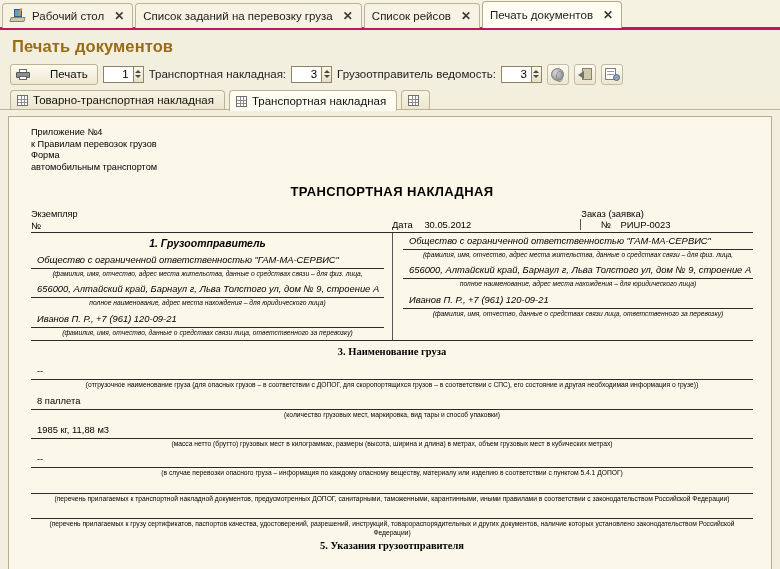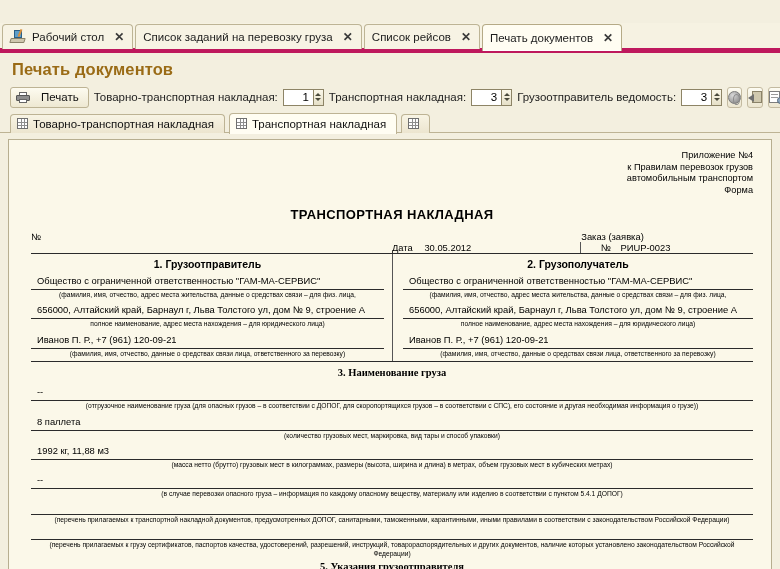--- a/index.html
+++ b/index.html
@@ -9,26 +9,25 @@
     font-family: "Liberation Sans", sans-serif;
     background: #f3efdf;
     overflow: hidden;
     color: #101010;
   }
 
   
   .tabbar {
     height: 30px;
     background: #f6f2e2;
-    border-bottom: 5px solid #be185d;
+    border-bottom: 3px solid #be185d;
     display: flex;
-    align-items: flex-start;
+    align-items: flex-end;
     padding-left: 2px;
     position: relative;
-    margin-top: 23px;
   }
   .wtab {
     height: 25px;
     display: flex;
     align-items: center;
     gap: 6px;
     padding: 0 8px 0 7px;
     font-size: 11.5px;
     background: #f7f3e4;
     border: 1px solid #bdb495;
@@ -78,21 +77,21 @@
   
   .toolbar {
     display: flex;
     align-items: center;
     gap: 5px;
     padding: 2px 6px 4px 10px;
     font-size: 11.5px;
     height: 28px;
   }
   .printbtn {
-    display:flex; align-items:center; gap:11px;
+    display:flex; align-items:center; gap:20px;
     padding: 2px 9px 2px 5px;
     background: linear-gradient(#fdfbf0,#eee8d2);
     border: 1px solid #bdb394;
     border-radius: 3px;
     cursor: pointer;
     height: 21px;
     font-size: 11.5px;
   }
   .prn { width:14px; height:11px; position:relative; display:inline-block; }
   .prn .body { position:absolute; left:0; top:3px; width:14px; height:6px; background:#8e8e8e; border:1px solid #555; border-radius:1px; }
@@ -136,21 +135,21 @@
   .saveic { width:14px;height:12px;position:relative;}
   .saveic .sq{position:absolute;right:0;top:0;width:10px;height:12px;background:#cfc8ae;border:1px solid #8a8268;}
   .saveic .arw{position:absolute;left:0;top:3px;width:0;height:0;border-top:4px solid transparent;border-bottom:4px solid transparent;border-right:6px solid #6f6f6f;}
   .setic { width:14px;height:12px;position:relative;}
   .setic .pg{position:absolute;left:0;top:0;width:11px;height:12px;background:#fff;border:1px solid #7d7d7d;}
   .setic .ln{position:absolute;left:2px;width:7px;height:1px;background:#9a9a9a;}
   .setic .g{position:absolute;right:-1px;bottom:-1px;width:7px;height:7px;border-radius:50%;background:#8fa7bd;border:1px solid #53697e;}
 
   
   .innertabs {
-    display:flex; align-items:center;
+    display:flex; align-items:flex-start;
     padding-left: 10px;
     height: 21px;
     border-bottom: 1px solid #bdb394;
     position: relative;
   }
   .itab {
     display:flex; align-items:center; gap:5px;
     font-size: 11.5px;
     padding: 0 10px 0 6px;
     height: 19px;
@@ -183,21 +182,21 @@
     position: relative;
     overflow: hidden;
   }
   .doc {
     position:absolute; inset:0;
     padding: 8px 18px 0 22px;
     font-family: "Liberation Sans", sans-serif;
     font-size: 9.2px;
     color: #000;
   }
-  .hdr-right { text-align: right; font-size: 9.2px; line-height: 11.5px; margin-top: 2px;}
+  .hdr-right { text-align: left; font-size: 9.2px; line-height: 11.5px; margin-top: 2px;}
   .doctitle {
     text-align:center;
     font-size: 13px;
     font-weight: bold;
     letter-spacing: .4px;
     margin: 11px 0 0 0;
   }
 
   .row2 { display:flex; margin-top: 9px; }
   .colL { width: 50%; padding-right: 6px; }
@@ -217,21 +216,21 @@
   }
   .cap {
     font-size: 6.7px;
     text-align: center;
     padding: 1px 2px 3px 2px;
     line-height: 8.4px;
     color: #000;
   }
   .hr-black { border-top: 1px solid #2b2b2b; margin: 0; }
   .split { display:flex; }
-  .split .half { width:50%; }
+  .split .half { width:50%;font-style:italic; }
   .split .half.r { border-left: 1px solid #555; padding-left: 10px; }
   .split .half.l { padding-right: 8px; }
   .sec3head { text-align:center; font-weight:bold; font-size:10.5px; padding: 5px 0 6px 0; font-family: Liberation Serif, serif;}
 </style>
 </head>
 <body>
 
 <div class="tabbar">
   <div class="wtab">
     <span class="deskicon">
@@ -261,21 +260,20 @@
 <div class="toolbar">
   <div class="printbtn">
     <span class="prn">
       <span class="paper"></span>
         <span class="body"></span>
         <span class="out"></span>
     </span>
     <span>Печать</span>
   </div>
 
-  <span class="tlabel">Товарно-транспортная накладная:</span>
   <span class="spin">
     <input value="1" style="">
     <span class="spinbtns">
         <i class="ar up"></i>
         <i class="ar dn"></i>
       </span>
   </span>
 
   <span class="tlabel">Транспортная накладная:</span>
   <span class="spin">
@@ -327,28 +325,29 @@
     <span class="gridic"></span>
   </div>
 </div>
 
 <div class="docwrap">
   <div class="doc">
 
     <div class="hdr-right">
       <div>Приложение №4</div>
       <div>к Правилам перевозок грузов</div>
+      <div>Форма</div>
       <div>автомобильным транспортом</div>
-      <div>Форма</div>
     </div>
 
     <div class="doctitle">ТРАНСПОРТНАЯ НАКЛАДНАЯ</div>
 
     <div class="row2">
       <div class="colL">
+        <div class="ex">Экземпляр</div>
         <div class="ex">№</div>
       </div>
       <div class="colR" style="border-left:none;padding-left:0;">
         <div style="text-align:center;font-size:9.4px;margin-left:80px;">Заказ (заявка)</div>
         <div style="display:flex;">
           <div style="width:52%;font-size:9.4px;">
             <span>Дата</span>
             <span style="margin-left:9px;text-align:right;">30.05.2012</span>
           </div>
           <div style="flex:1;border-left:1px solid #555;padding-left:20px;font-size:9.4px;">
@@ -365,38 +364,37 @@
       <div class="half l">
         <div class="secthead">1. Грузоотправитель</div>
         <div class="fieldval">Общество с ограниченной ответственностью "ГАМ-МА-СЕРВИС"</div>
         <div class="cap">(фамилия, имя, отчество, адрес места жительства, данные о средствах связи – для физ. лица,</div>
         <div class="fieldval">656000, Алтайский край, Барнаул г, Льва Толстого ул, дом № 9, строение А</div>
         <div class="cap">полное наименование, адрес места нахождения – для юридического лица)</div>
         <div class="fieldval">Иванов П. Р., +7 (961) 120-09-21</div>
         <div class="cap">(фамилия, имя, отчество, данные о средствах связи лица, ответственного за перевозку)</div>
       </div>
       <div class="half r">
-        <div class="secthead">2. Грузополучатель</div>
         <div class="fieldval">Общество с ограниченной ответственностью "ГАМ-МА-СЕРВИС"</div>
         <div class="cap">(фамилия, имя, отчество, адрес места жительства, данные о средствах связи – для физ. лица,</div>
         <div class="fieldval">656000, Алтайский край, Барнаул г, Льва Толстого ул, дом № 9, строение А</div>
         <div class="cap">полное наименование, адрес места нахождения – для юридического лица)</div>
         <div class="fieldval">Иванов П. Р., +7 (961) 120-09-21</div>
         <div class="cap">(фамилия, имя, отчество, данные о средствах связи лица, ответственного за перевозку)</div>
       </div>
     </div>
 
     <div class="hr-black"></div>
 
     <div class="sec3head">3. Наименование груза</div>
     <div class="fieldval">--</div>
     <div class="cap">(отгрузочное наименование груза (для опасных грузов – в соответствии с ДОПОГ, для скоропортящихся грузов – в соответствии с СПС), его состояние и другая необходимая информация о грузе))</div>
     <div class="fieldval">8 паллета</div>
     <div class="cap">(количество грузовых мест, маркировка, вид тары и способ упаковки)</div>
-    <div class="fieldval">1992 кг, 11,88 м3</div>
+    <div class="fieldval">1985 кг, 11,88 м3</div>
     <div class="cap">(масса нетто (брутто) грузовых мест в килограммах, размеры (высота, ширина и длина) в метрах, объем грузовых мест в кубических метрах)</div>
     <div class="fieldval">--</div>
     <div class="cap">(в случае перевозки опасного груза – информация по каждому опасному веществу, материалу или изделию в соответствии с пунктом 5.4.1 ДОПОГ)</div>
 
     <div class="fieldval"></div>
     <div class="cap">(перечень прилагаемых к транспортной накладной документов, предусмотренных ДОПОГ, санитарными, таможенными, карантинными, иными правилами в соответствии с законодательством Российской Федерации)</div>
     <div class="fieldval"></div>
     <div class="cap">(перечень прилагаемых к грузу сертификатов, паспортов качества, удостоверений, разрешений, инструкций, товарораспорядительных и других документов, наличие которых установлено законодательством Российской Федерации)</div>
 
     <div class="sec3head" style="padding-top:0;">5. Указания грузоотправителя</div>

